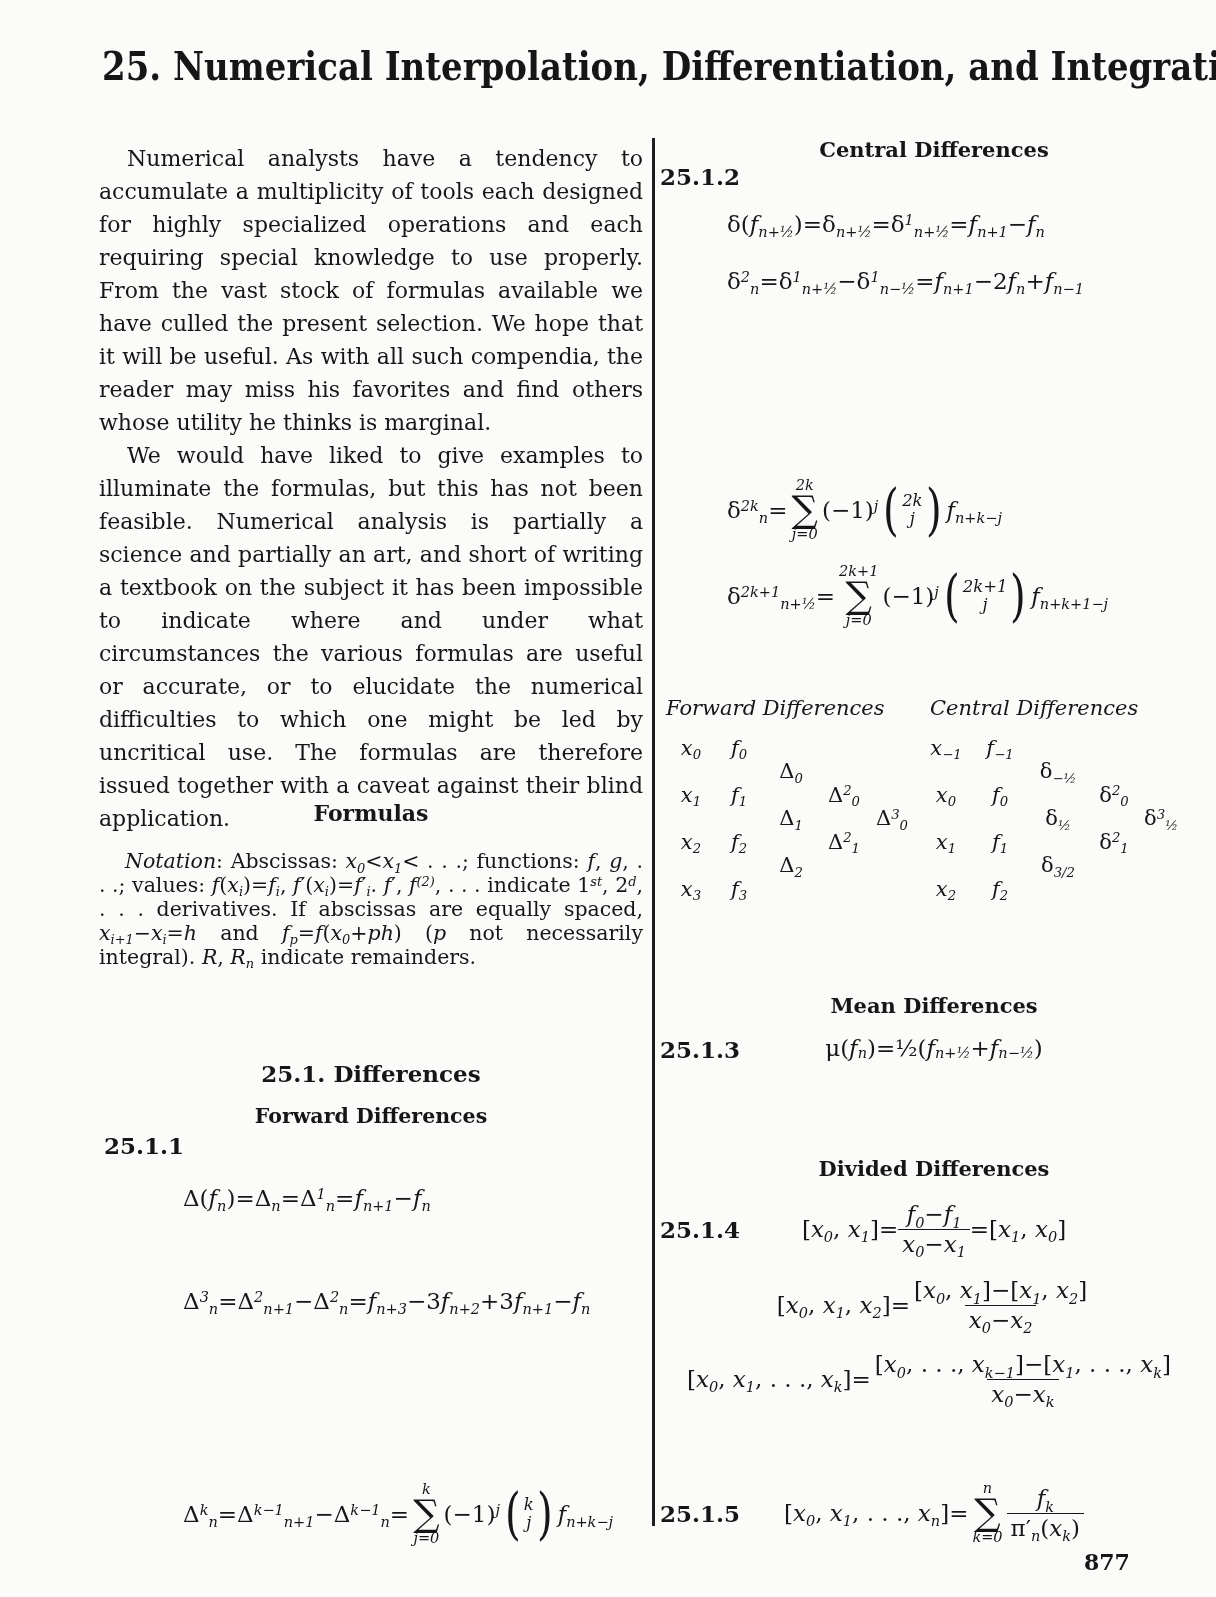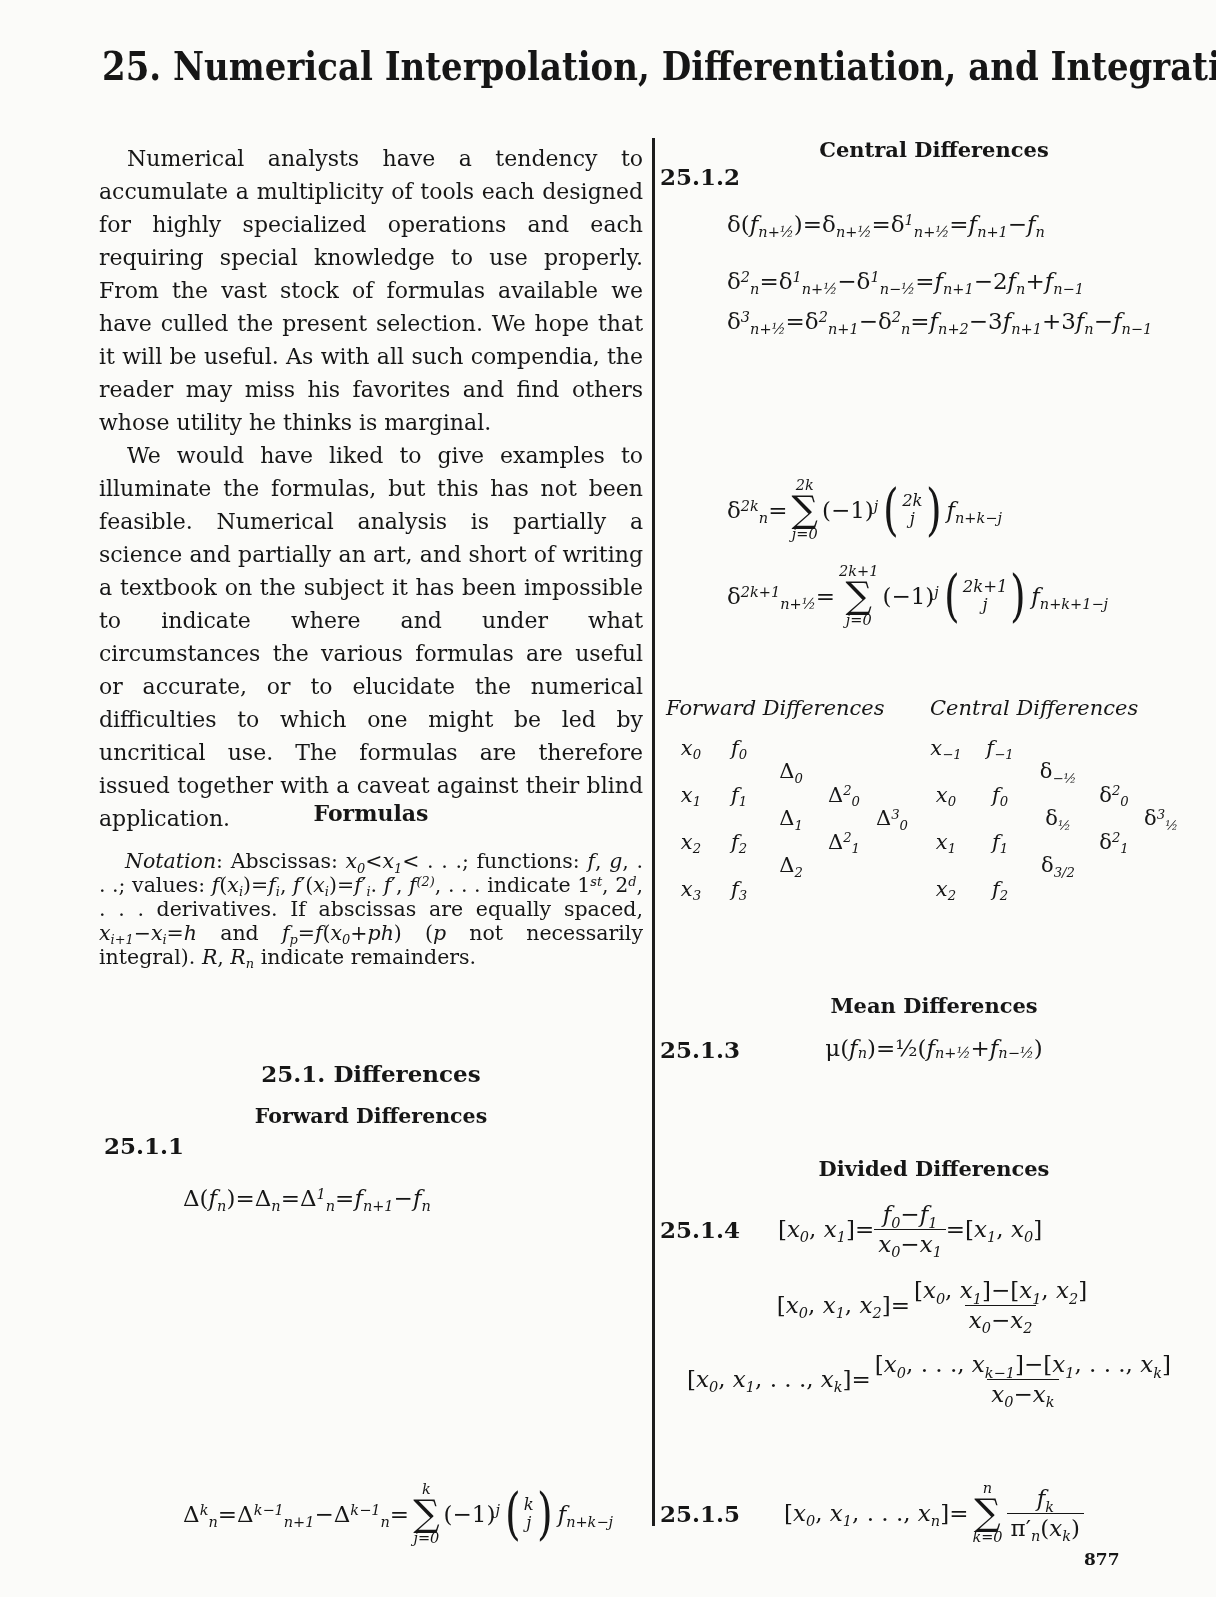--- a/index.html
+++ b/index.html
@@ -33,21 +33,21 @@
   .binom .bp { font-size:56px; line-height:0; font-weight:400; transform:scaleX(0.72); }
   .binom .bs { display:inline-flex; flex-direction:column; align-items:center; line-height:1.12; font-size:16.5px; font-style:italic; }
   .frac { display:inline-flex; flex-direction:column; align-items:center; line-height:1.22; }
   .frac .den { border-top:1.7px solid #161616; }
   .frac .num, .frac .den { padding:0 4px; text-align:center; }
   .vrule { width:2.5px; background:#1d1d1d; }
   .difftable { display:grid; grid-template-rows:repeat(7,23.5px); align-items:center; font-size:21px; }
   .ft { grid-template-columns:46px 50px 54px 52px 44px; }
   .ct { grid-template-columns:52px 56px 60px 52px 42px; }
   .difftable span { text-align:center; white-space:nowrap; }
-  .pagenum { font-weight:bold; font-size:17px; }
+  .pagenum { font-weight:bold; font-size:22px; }
 </style>
 </head>
 <body>
 
 <div class="page">
 
   <div class="abs title" style="left:102px; top:42px;">25. Numerical Interpolation, Differentiation, and Integration</div>
 
   <div class="abs vrule" style="left:652px; top:138px; height:1388px;"></div>
 
@@ -58,20 +58,21 @@
 
   <div class="abs chead" style="left:99px; top:800px; width:544px; font-size:22px;">Formulas</div>
 
   <div class="abs notation" style="left:99px; top:850px; width:544px;"><i>Notation</i>: Abscissas: <i>x</i><sub>0</sub>&lt;<i>x</i><sub>1</sub>&lt; . . .; functions: <i>f</i>, <i>g</i>, . . .; values: <i>f</i>(<i>x</i><sub>i</sub>)=<i>f</i><sub>i</sub>, <i>f</i>′(<i>x</i><sub>i</sub>)=<i>f</i>′<sub>i</sub>.  <i>f</i>′, <i>f</i><sup>(2)</sup>, . . . indicate 1<sup>st</sup>, 2<sup>d</sup>, . . . derivatives.  If abscissas are equally spaced, <i>x</i><sub>i+1</sub>−<i>x</i><sub>i</sub>=<i>h</i> and <i>f</i><sub>p</sub>=<i>f</i>(<i>x</i><sub>0</sub>+<i>ph</i>) (<i>p</i> not necessarily integral).  <i>R</i>, <i>R</i><sub>n</sub> indicate remainders.</div>
 
   <div class="abs chead" style="left:99px; top:1060px; width:544px; font-size:23px;">25.1. Differences</div>
   <div class="abs chead" style="left:99px; top:1104px; width:544px; font-size:20.5px;">Forward Differences</div>
 
   <div class="abs eqlabel" style="left:104px; top:1132px;">25.1.1</div>
   <div class="abs fm" style="left:183px; top:1184px;">Δ(<i>f</i><sub>n</sub>)=Δ<sub>n</sub>=Δ<sup>1</sup><sub>n</sub>=<i>f</i><sub>n+1</sub>−<i>f</i><sub>n</sub></div>
+  <div class="abs fm" style="left:183px; top:1287px;">Δ<sup>3</sup><sub>n</sub>=Δ<sup>2</sup><sub>n+1</sub>−Δ<sup>2</sup><sub>n</sub>=<i>f</i><sub>n+3</sub>−3<i>f</i><sub>n+2</sub>+3<i>f</i><sub>n+1</sub>−<i>f</i><sub>n</sub></div>
 
   <div class="abs fm eqflex" style="left:183px; top:1478px; height:72px;">
     <span>Δ<sup>k</sup><sub>n</sub>=Δ<sup>k−1</sup><sub>n+1</sub>−Δ<sup>k−1</sup><sub>n</sub>=</span>
     <span class="sumexp">
       <span class="lt"><i>k</i></span>
       <span class="sg">∑</span>
       <span class="lb"><i>j</i>=0</span>
     </span>
     <span>(−1)<sup>j</sup></span>
     <span class="binom">
@@ -82,21 +83,20 @@
       </span>
       <span class="bp">)</span>
     </span>
     <span><i>f</i><sub>n+k−j</sub></span>
   </div>
 
   <div class="abs chead" style="left:658px; top:137px; width:552px; font-size:21px;">Central Differences</div>
   <div class="abs eqlabel" style="left:660px; top:163px;">25.1.2</div>
   <div class="abs fm" style="left:727px; top:210px;">δ(<i>f</i><sub>n+½</sub>)=δ<sub>n+½</sub>=δ<sup>1</sup><sub>n+½</sub>=<i>f</i><sub>n+1</sub>−<i>f</i><sub>n</sub></div>
   <div class="abs fm" style="left:727px; top:267px;">δ<sup>2</sup><sub>n</sub>=δ<sup>1</sup><sub>n+½</sub>−δ<sup>1</sup><sub>n−½</sub>=<i>f</i><sub>n+1</sub>−2<i>f</i><sub>n</sub>+<i>f</i><sub>n−1</sub></div>
-  <div class="abs fm" style="left:727px; top:307px;">δ<sup>3</sup><sub>n+½</sub>=δ<sup>2</sup><sub>n+1</sub>−δ<sup>2</sup><sub>n</sub>=<i>f</i><sub>n+2</sub>−3<i>f</i><sub>n+1</sub>+3<i>f</i><sub>n</sub>−<i>f</i><sub>n−1</sub></div>
 
   <div class="abs fm eqflex" style="left:727px; top:474px; height:72px;">
     <span>δ<sup>2k</sup><sub>n</sub>=</span>
     <span class="sumexp">
       <span class="lt">2<i>k</i></span>
       <span class="sg">∑</span>
       <span class="lb"><i>j</i>=0</span>
     </span>
     <span>(−1)<sup>j</sup></span>
     <span class="binom">
@@ -167,21 +167,21 @@
     <span style="grid-area:7/2"><i>f</i><sub>2</sub></span>
   </div>
 
   <div class="abs chead" style="left:658px; top:993px; width:552px; font-size:21px;">Mean Differences</div>
   <div class="abs eqlabel" style="left:660px; top:1036px;">25.1.3</div>
   <div class="abs fm ctr" style="left:658px; top:1034px; width:552px;">μ(<i>f</i><sub>n</sub>)=½(<i>f</i><sub>n+½</sub>+<i>f</i><sub>n−½</sub>)</div>
 
   <div class="abs chead" style="left:658px; top:1156px; width:552px; font-size:21px;">Divided Differences</div>
   <div class="abs eqlabel" style="left:660px; top:1216px;">25.1.4</div>
 
-  <div class="abs fm ctr" style="left:634px; top:1196px; width:552px; height:66px;">
+  <div class="abs fm ctr" style="left:658px; top:1196px; width:552px; height:66px;">
     <span>[<i>x</i><sub>0</sub>, <i>x</i><sub>1</sub>]=</span>
     <span class="frac">
       <span class="num"><i>f</i><sub>0</sub>−<i>f</i><sub>1</sub></span>
       <span class="den"><i>x</i><sub>0</sub>−<i>x</i><sub>1</sub></span>
     </span>
     <span>=[<i>x</i><sub>1</sub>, <i>x</i><sub>0</sub>]</span>
   </div>
 
   <div class="abs fm ctr" style="left:658px; top:1272px; width:552px; height:66px;">
     <span>[<i>x</i><sub>0</sub>, <i>x</i><sub>1</sub>, <i>x</i><sub>2</sub>]=</span>

